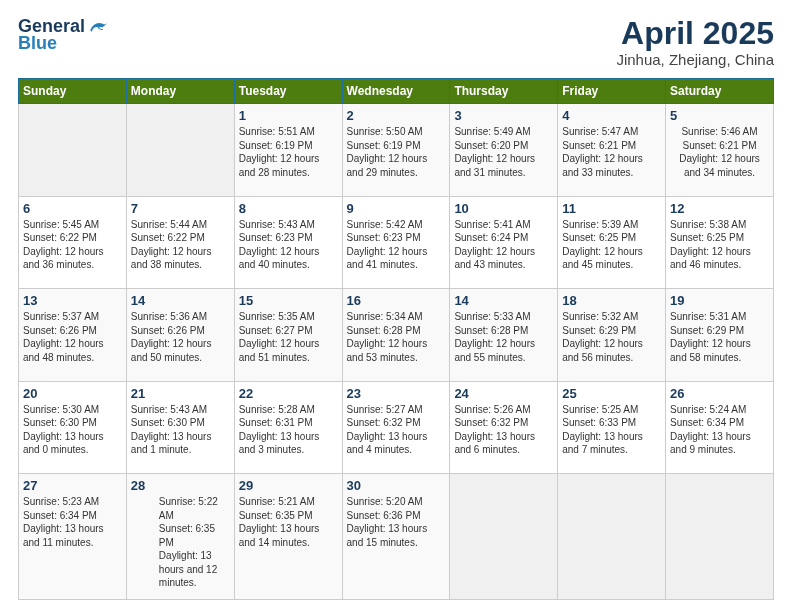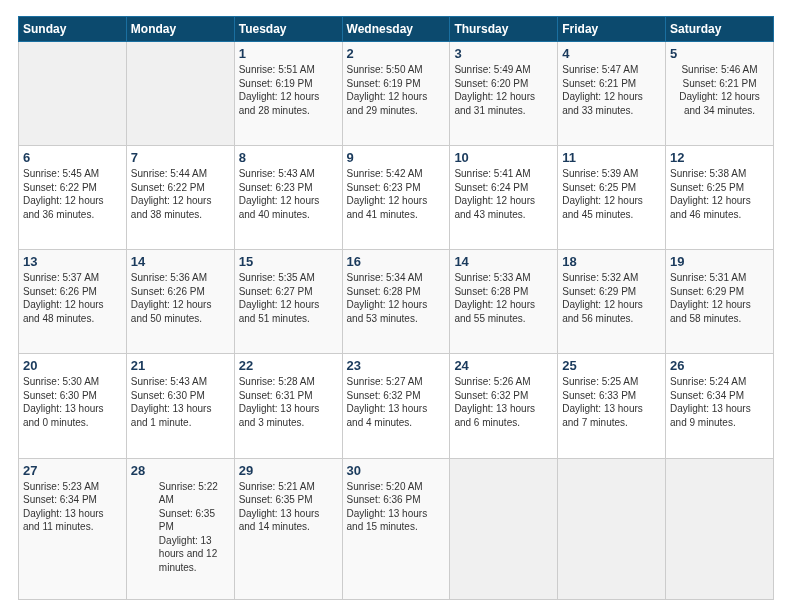--- a/index.html
+++ b/index.html
@@ -57,21 +57,21 @@
       color: #444;
     }
     .calendar {
       flex: 1;
       border: 1px solid #ccc;
       border-collapse: collapse;
       width: 100%;
       table-layout: fixed;
     }
     .calendar thead tr th {
-      background-color: #0c4a6e;
+      background-color: #4d7c0f;
       color: #fff;
       font-size: 12px;
       font-weight: bold;
       padding: 5px 4px;
       border: 1px solid #1a6fa0;
       text-align: left;
     }
     .calendar tbody tr td {
       border: 1px solid #ccc;
       vertical-align: top;
@@ -100,20 +100,38 @@
       line-height: 1.35;
     }
     .empty-cell {
       background: #f0f0f0 !important;
     }
   </style>
 </head>
 <body>
 
 <div class="page">
+  <div class="header">
+    <div class="logo">
+      <div style="display:flex;flex-direction:column;align-items:flex-start;">
+        <div style="display:flex;align-items:center;">
+          <span class="logo-text-general">General</span>
+          <svg class="logo-bird" viewBox="0 0 28 20" fill="none" xmlns="http://www.w3.org/2000/svg">
+            <path d="M4 14 Q10 2 20 6 Q24 8 26 4 Q22 12 14 10 Q8 9 6 16 Z" fill="#2980b9"></path>
+            <path d="M14 10 Q16 14 20 13" stroke="#2980b9" stroke-width="1.5" fill="none"></path>
+          </svg>
+        </div>
+        <span class="logo-text-blue" style="margin-top:-4px;">Blue</span>
+      </div>
+    </div>
+    <div class="title-block">
+      <div class="main-title">April 2025</div>
+      <div class="sub-title">Jinhua, Zhejiang, China</div>
+    </div>
+  </div>
 
   <table class="calendar">
     <thead>
       <tr>
       <th>Sunday</th>
           <th>Monday</th>
           <th>Tuesday</th>
           <th>Wednesday</th>
           <th>Thursday</th>
           <th>Friday</th>

